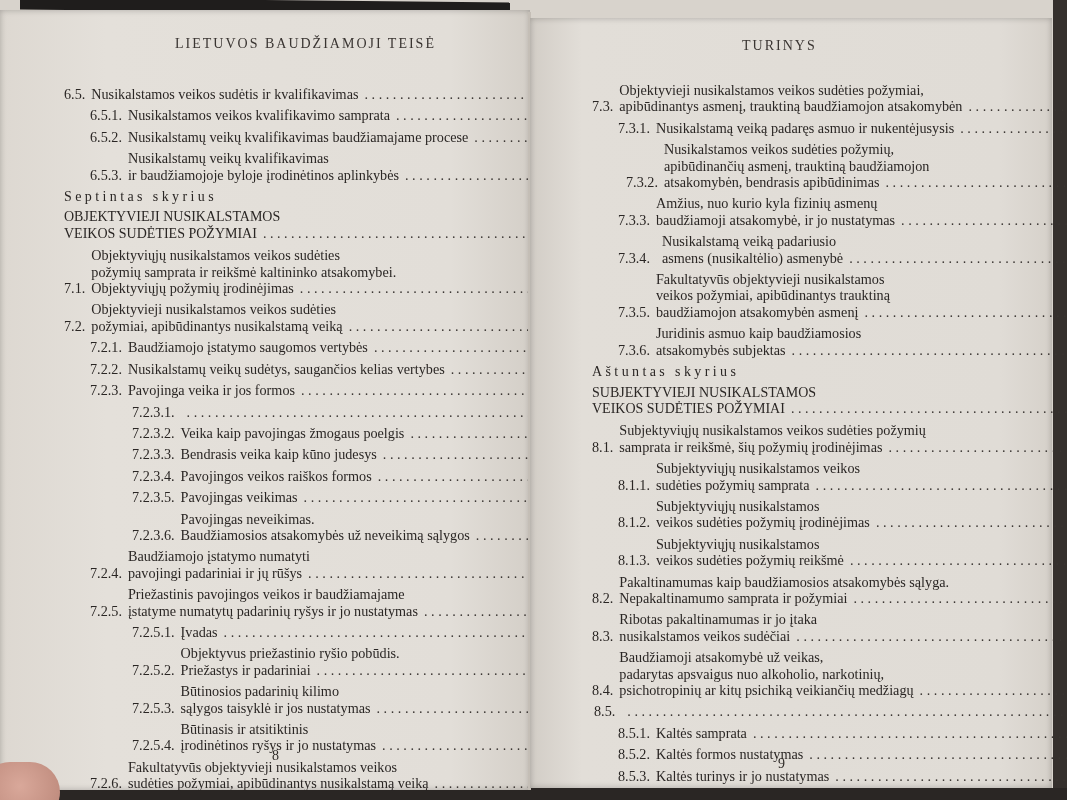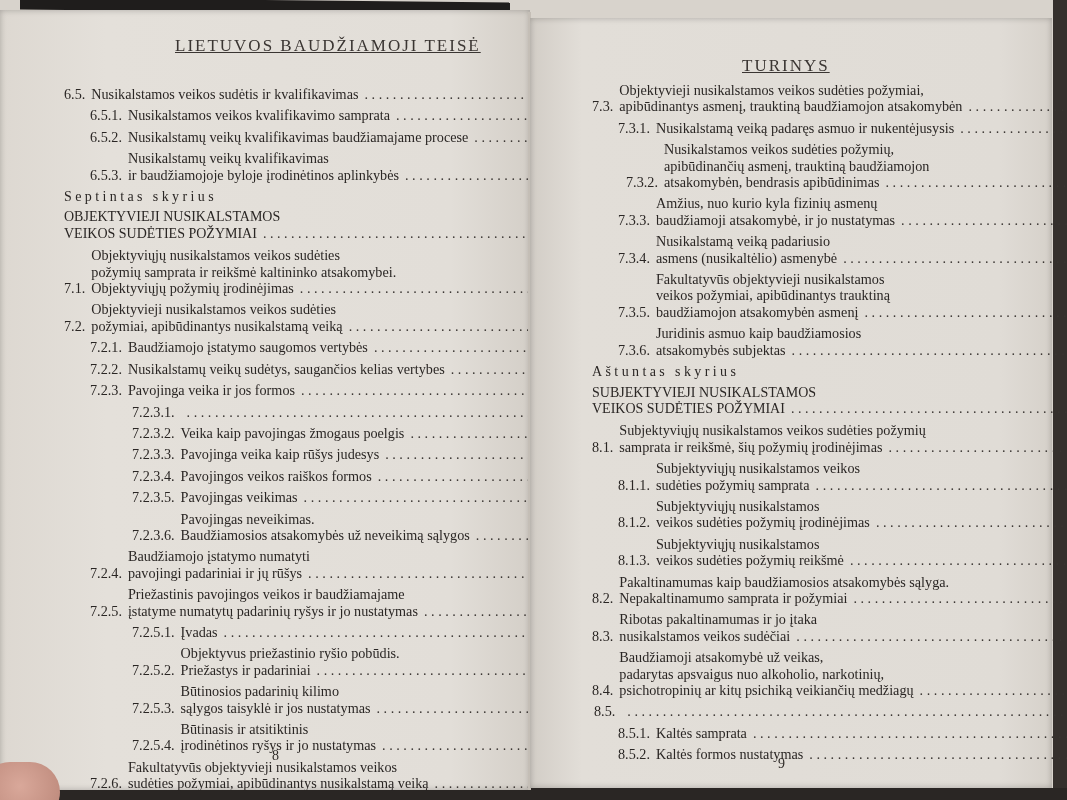--- a/index.html
+++ b/index.html
@@ -4,21 +4,21 @@
 <style>
   html,body{margin:0;padding:0;}
   body{width:1067px;height:800px;overflow:hidden;background:#d8d3cc;position:relative;font-family:"Liberation Serif","DejaVu Serif",serif;color:#2a2624;}
   .dark-top{position:absolute;left:20px;top:0;width:490px;height:12px;background:#1f1d1c;transform:skewY(0.6deg);}
   .dark-bottom{position:absolute;left:50px;top:788px;width:1017px;height:12px;background:#2a2624;}
   .cover-right{position:absolute;right:0;top:0;width:14px;height:800px;background:#35302d;}
   .page{position:absolute;top:10px;height:780px;background:#e3dfd9;box-shadow:0 0 6px rgba(0,0,0,.25) inset;}
   .page.left{left:0;width:530px;background:linear-gradient(90deg,#ddd8d1 0%,#e4e0da 20%,#e2ded8 85%,#d4cfc8 100%);}
   .page.right{left:530px;width:522px;top:18px;height:770px;background:linear-gradient(90deg,#d2cdc6 0%,#e2ded8 10%,#e0dcd6 90%,#d6d1ca 100%);}
   .spine{position:absolute;left:528px;top:12px;width:3px;height:778px;background:#c4beb6;}
-  .running-head{position:absolute;font-size:17px;letter-spacing:2px;text-transform:uppercase;color:#3a3532;text-decoration:underline;}
+  .running-head{position:absolute;font-size:14px;letter-spacing:2px;text-transform:uppercase;color:#3a3532;}
   .folio{position:absolute;font-size:14px;color:#2f2b28;}
   .toc{position:absolute;font-size:14.2px;line-height:16.4px;}
   .entry{position:relative;display:flex;align-items:flex-end;margin-bottom:5px;}
   .num{flex:0 0 auto;white-space:nowrap;}
   .body{flex:1 1 auto;display:flex;flex-direction:column;}
   .line{white-space:nowrap;}
   .last{display:flex;align-items:baseline;}
   .last .txt{white-space:nowrap;}
   .dots{flex:1 1 auto;overflow:hidden;white-space:nowrap;margin:0 2px 0 6px;letter-spacing:3.2px;color:#3a3532;}
   .dots::before{content:". . . . . . . . . . . . . . . . . . . . . . . . . . . . . . . . . . . . . . . . . . . . . . . . . . . . . . . . . . . . . . . . . . . . . . . . ";letter-spacing:0;}
@@ -158,21 +158,21 @@
             <span class="txt">Veika kaip pavojingas žmogaus poelgis</span>
             <span class="dots"></span>
             <span class="pg">233</span>
           </div>
         </div>
       </div>
       <div class="entry" style="margin-left: 68px;">
         <span class="num" style="margin-right: 6px;">7.2.3.3.</span>
         <div class="body">
           <div class="last">
-            <span class="txt">Pavojinga veika kaip rūšys judesys</span>
+            <span class="txt">Bendrasis veika kaip kūno judesys</span>
             <span class="dots"></span>
             <span class="pg">245</span>
           </div>
         </div>
       </div>
       <div class="entry" style="margin-left: 68px;">
         <span class="num" style="margin-right: 6px;">7.2.3.4.</span>
         <div class="body">
           <div class="last">
             <span class="txt">Pavojingos veikos raiškos formos</span>
@@ -278,21 +278,21 @@
           </div>
         </div>
       </div>
     </div>
   <div class="folio" style="left:272px;top:738px;">8</div>
 </div>
 
 <div class="spine"></div>
 
 <div class="page right">
-  <div class="running-head" style="left:212px;top:38px;">TURINYS</div>
+  <div class="running-head" style="left:212px;top:20px;">TURINYS</div>
   <div class="toc" id="toc-right" style="left:62px;top:64px;width:420px;">
       <div class="entry" style="margin-left: 0px;">
         <span class="num" style="margin-right: 6px;">7.3.</span>
         <div class="body">
           <div class="line">Objektyvieji nusikalstamos veikos sudėties požymiai,</div>
           <div class="last">
             <span class="txt">apibūdinantys asmenį, trauktiną baudžiamojon atsakomybėn</span>
             <span class="dots"></span>
           </div>
         </div>
@@ -321,21 +321,21 @@
         <span class="num" style="margin-right: 6px;">7.3.3.</span>
         <div class="body">
           <div class="line">Amžius, nuo kurio kyla fizinių asmenų</div>
           <div class="last">
             <span class="txt">baudžiamoji atsakomybė, ir jo nustatymas</span>
             <span class="dots"></span>
           </div>
         </div>
       </div>
       <div class="entry" style="margin-left: 26px;">
-        <span class="num" style="margin-right: 6px;">7.3.4.</span>
+        <span class="num" style="margin-right: 12px;">7.3.4.</span>
         <div class="body">
           <div class="line">Nusikalstamą veiką padariusio</div>
           <div class="last">
             <span class="txt">asmens (nusikaltėlio) asmenybė</span>
             <span class="dots"></span>
           </div>
         </div>
       </div>
       <div class="entry" style="margin-left: 26px;">
         <span class="num" style="margin-right: 6px;">7.3.5.</span>
@@ -458,17 +458,26 @@
       </div>
       <div class="entry" style="margin-left: 26px;">
         <span class="num" style="margin-right: 6px;">8.5.2.</span>
         <div class="body">
           <div class="last">
             <span class="txt">Kaltės formos nustatymas</span>
             <span class="dots"></span>
           </div>
         </div>
       </div>
+      <div class="entry" style="margin-left: 26px;">
+        <span class="num" style="margin-right: 6px;">8.5.3.</span>
+        <div class="body">
+          <div class="last">
+            <span class="txt">Kaltės turinys ir jo nustatymas</span>
+            <span class="dots"></span>
+          </div>
+        </div>
+      </div>
     </div>
   <div class="folio" style="left:248px;top:738px;">9</div>
 </div>
 
 <div class="finger"></div>
 
 </body></html>

